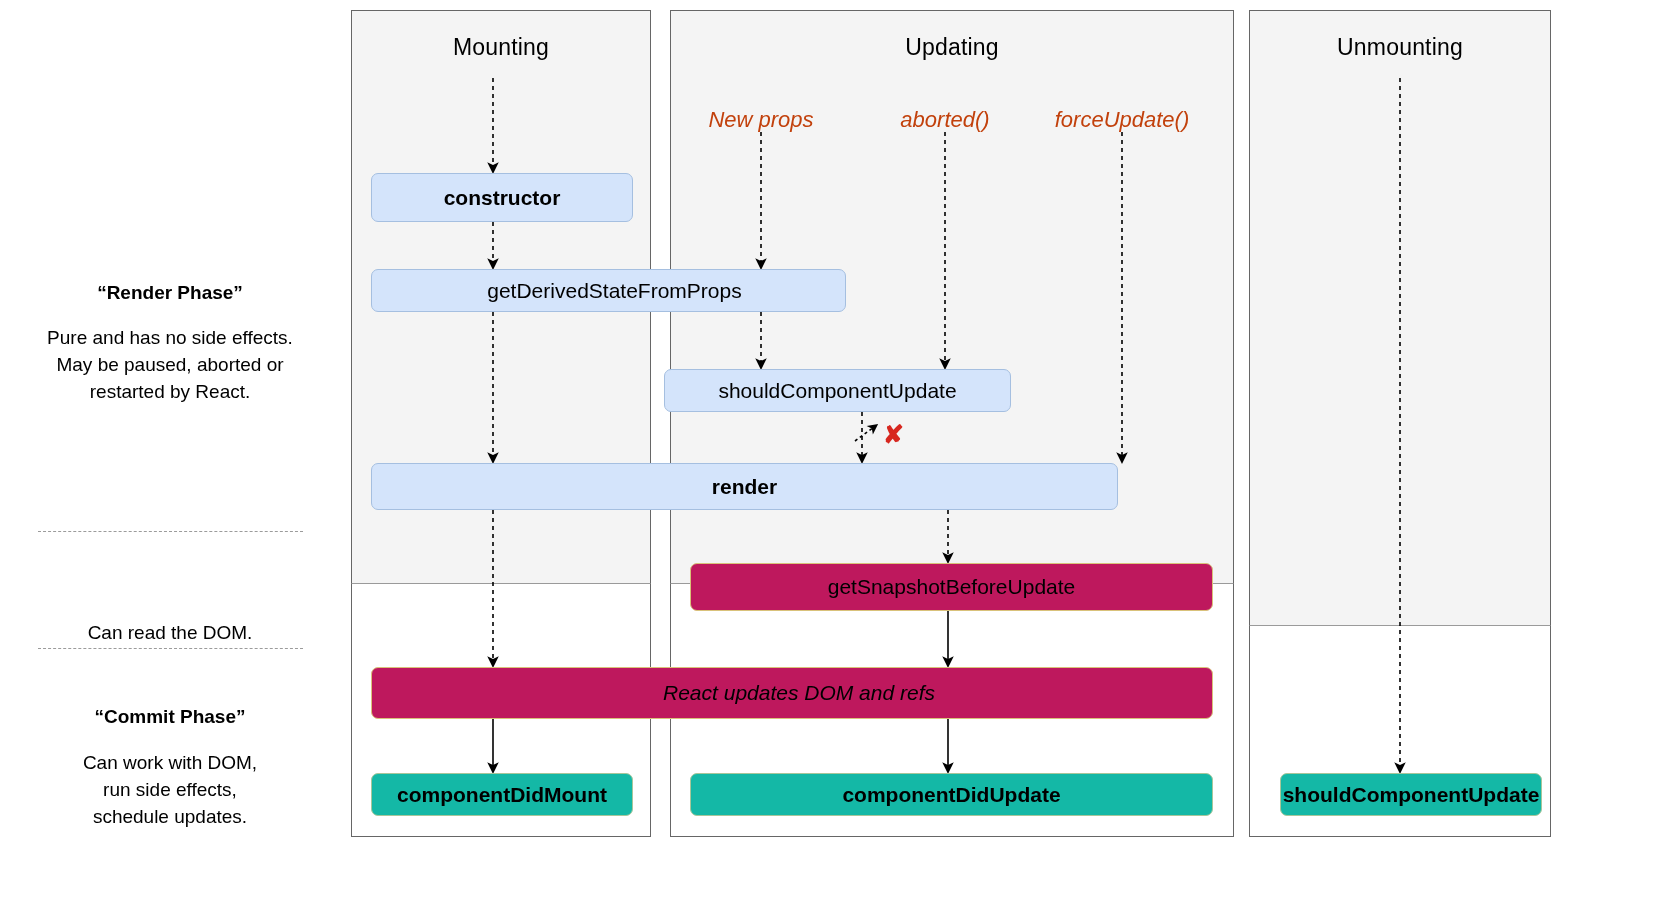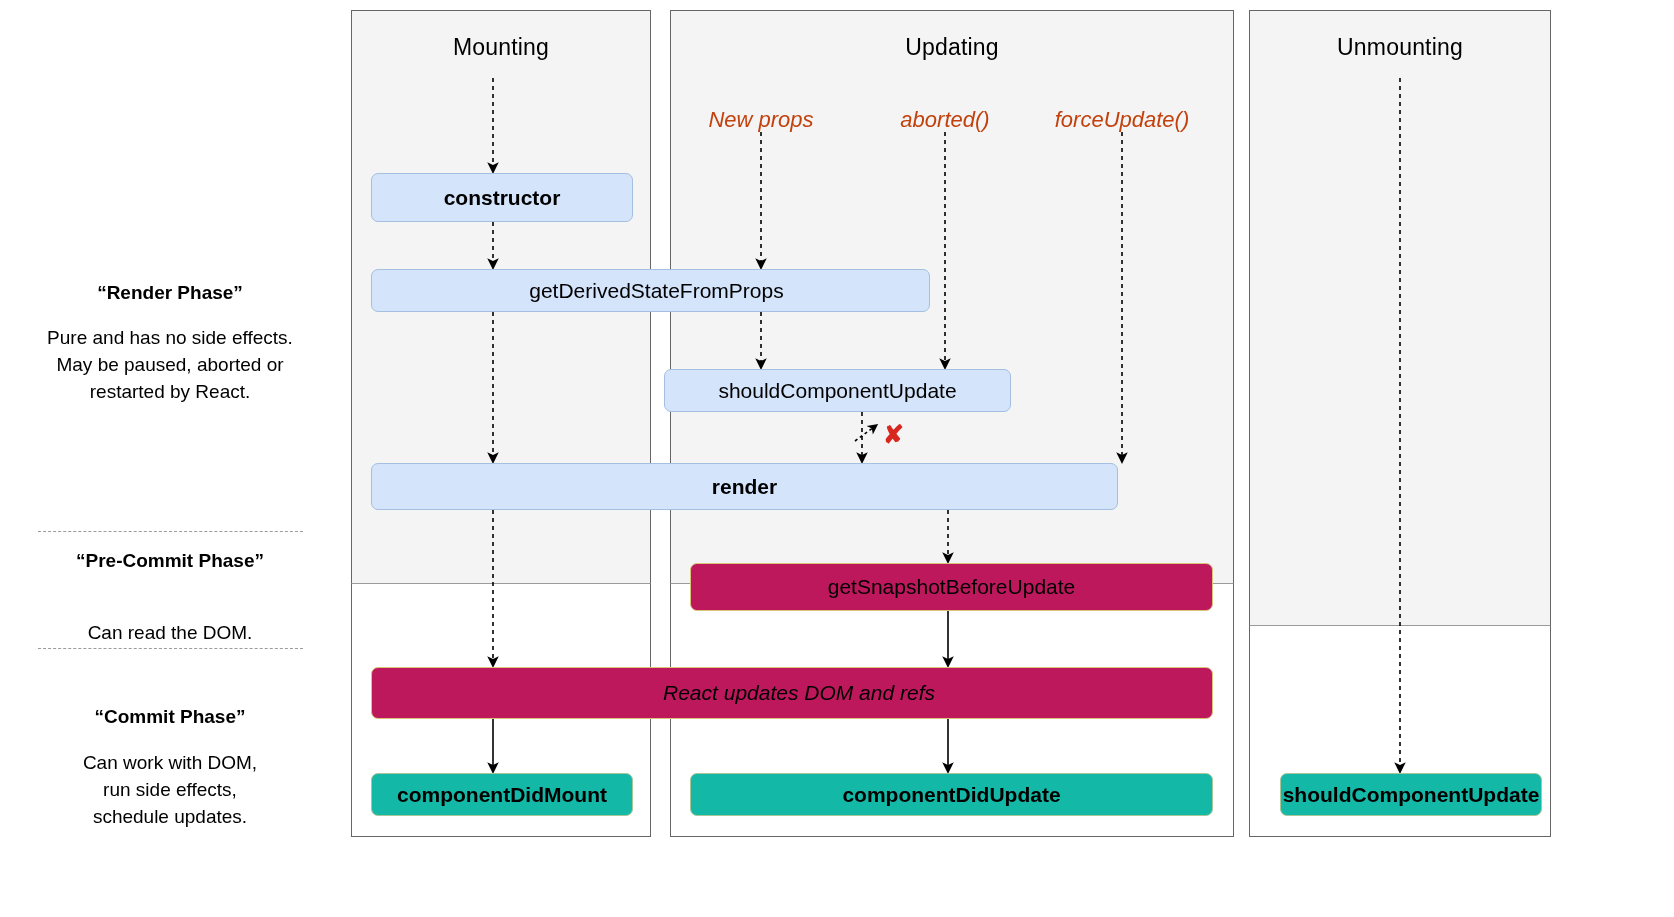--- a/index.html
+++ b/index.html
@@ -133,21 +133,20 @@
   <div class="src-label" style="left:845px; top:107px; width:200px;">aborted()</div>
   <div class="src-label" style="left:1017px; top:107px; width:210px;">forceUpdate()</div>
 
   <div class="legend-title" style="left:5px; top:282px;">“Render Phase”</div>
   <div class="legend-body" style="left:5px; top:325px; white-space:pre-line;">Pure and has no side effects.
 May be paused, aborted or
 restarted by React.</div>
 
   <div class="legend-rule" style="left:38px; top:531px; width:265px;"></div>
 
-  <div class="legend-title" style="left:5px; top:550px;">“Pre-Commit Phase”</div>
   <div class="legend-body" style="left:5px; top:594px; white-space:pre-line;margin-top:26px;">Can read the DOM.</div>
 
   <div class="legend-rule" style="left:38px; top:648px; width:265px;"></div>
 
   <div class="legend-title" style="left:5px; top:706px;">“Commit Phase”</div>
   <div class="legend-body" style="left:5px; top:750px; white-space:pre-line;">Can work with DOM,
 run side effects,
 schedule updates.</div>
 
   <svg id="arrows" viewBox="0 0 1674 917" xmlns="http://www.w3.org/2000/svg">
@@ -188,21 +187,21 @@
 
     <line x1="948" y1="719" x2="948" y2="768" stroke="#000" stroke-width="1.6" marker-end="url(#ah)"></line>
 
     <line x1="1400" y1="78" x2="1400" y2="768" stroke="#000" stroke-width="1.6" stroke-dasharray="4,4" marker-end="url(#ah)"></line>
   </svg>
 
   <div class="x-mark" style="left:883px; top:422px;">✘</div>
 
   <div class="node blue bold" style="left:371px; top:173px; width:262px; height:49px;">constructor</div>
 
-  <div class="node blue" style="left:371px; top:269px; width:559px; height:43px;padding-left:12px;">getDerivedStateFromProps</div>
+  <div class="node blue" style="left:371px; top:269px; width:475px; height:43px;padding-left:12px;">getDerivedStateFromProps</div>
 
   <div class="node blue" style="left:664px; top:369px; width:347px; height:43px;">shouldComponentUpdate</div>
 
   <div class="node blue bold" style="left:371px; top:463px; width:747px; height:47px;">render</div>
 
   <div class="node yellow" style="left:690px; top:563px; width:523px; height:48px;">getSnapshotBeforeUpdate</div>
 
   <div class="node yellow italic" style="left:371px; top:667px; width:842px; height:52px;">React updates DOM and refs</div>
 
   <div class="node green bold" style="left:371px; top:773px; width:262px; height:43px;">componentDidMount</div>

